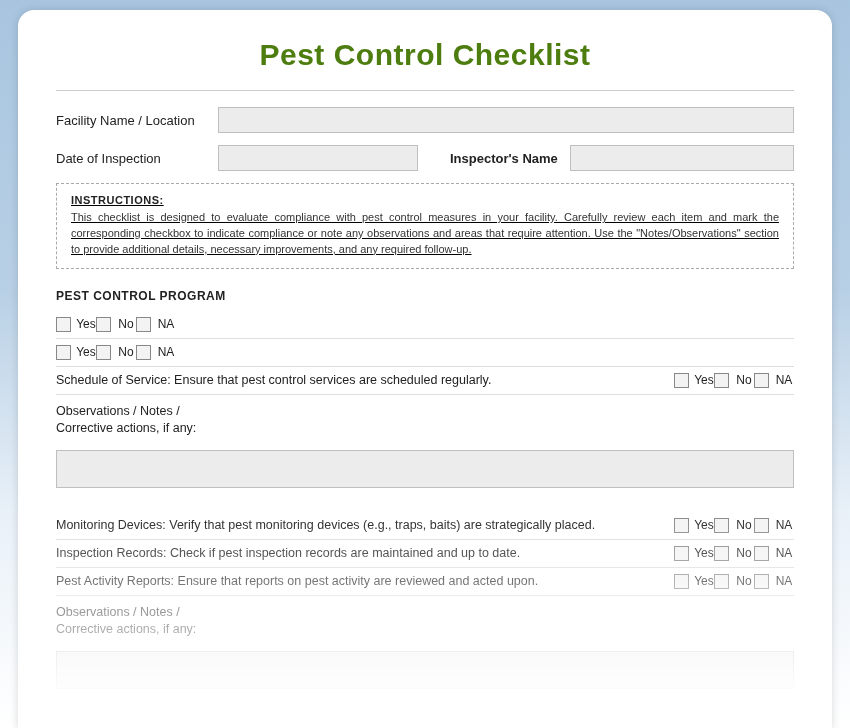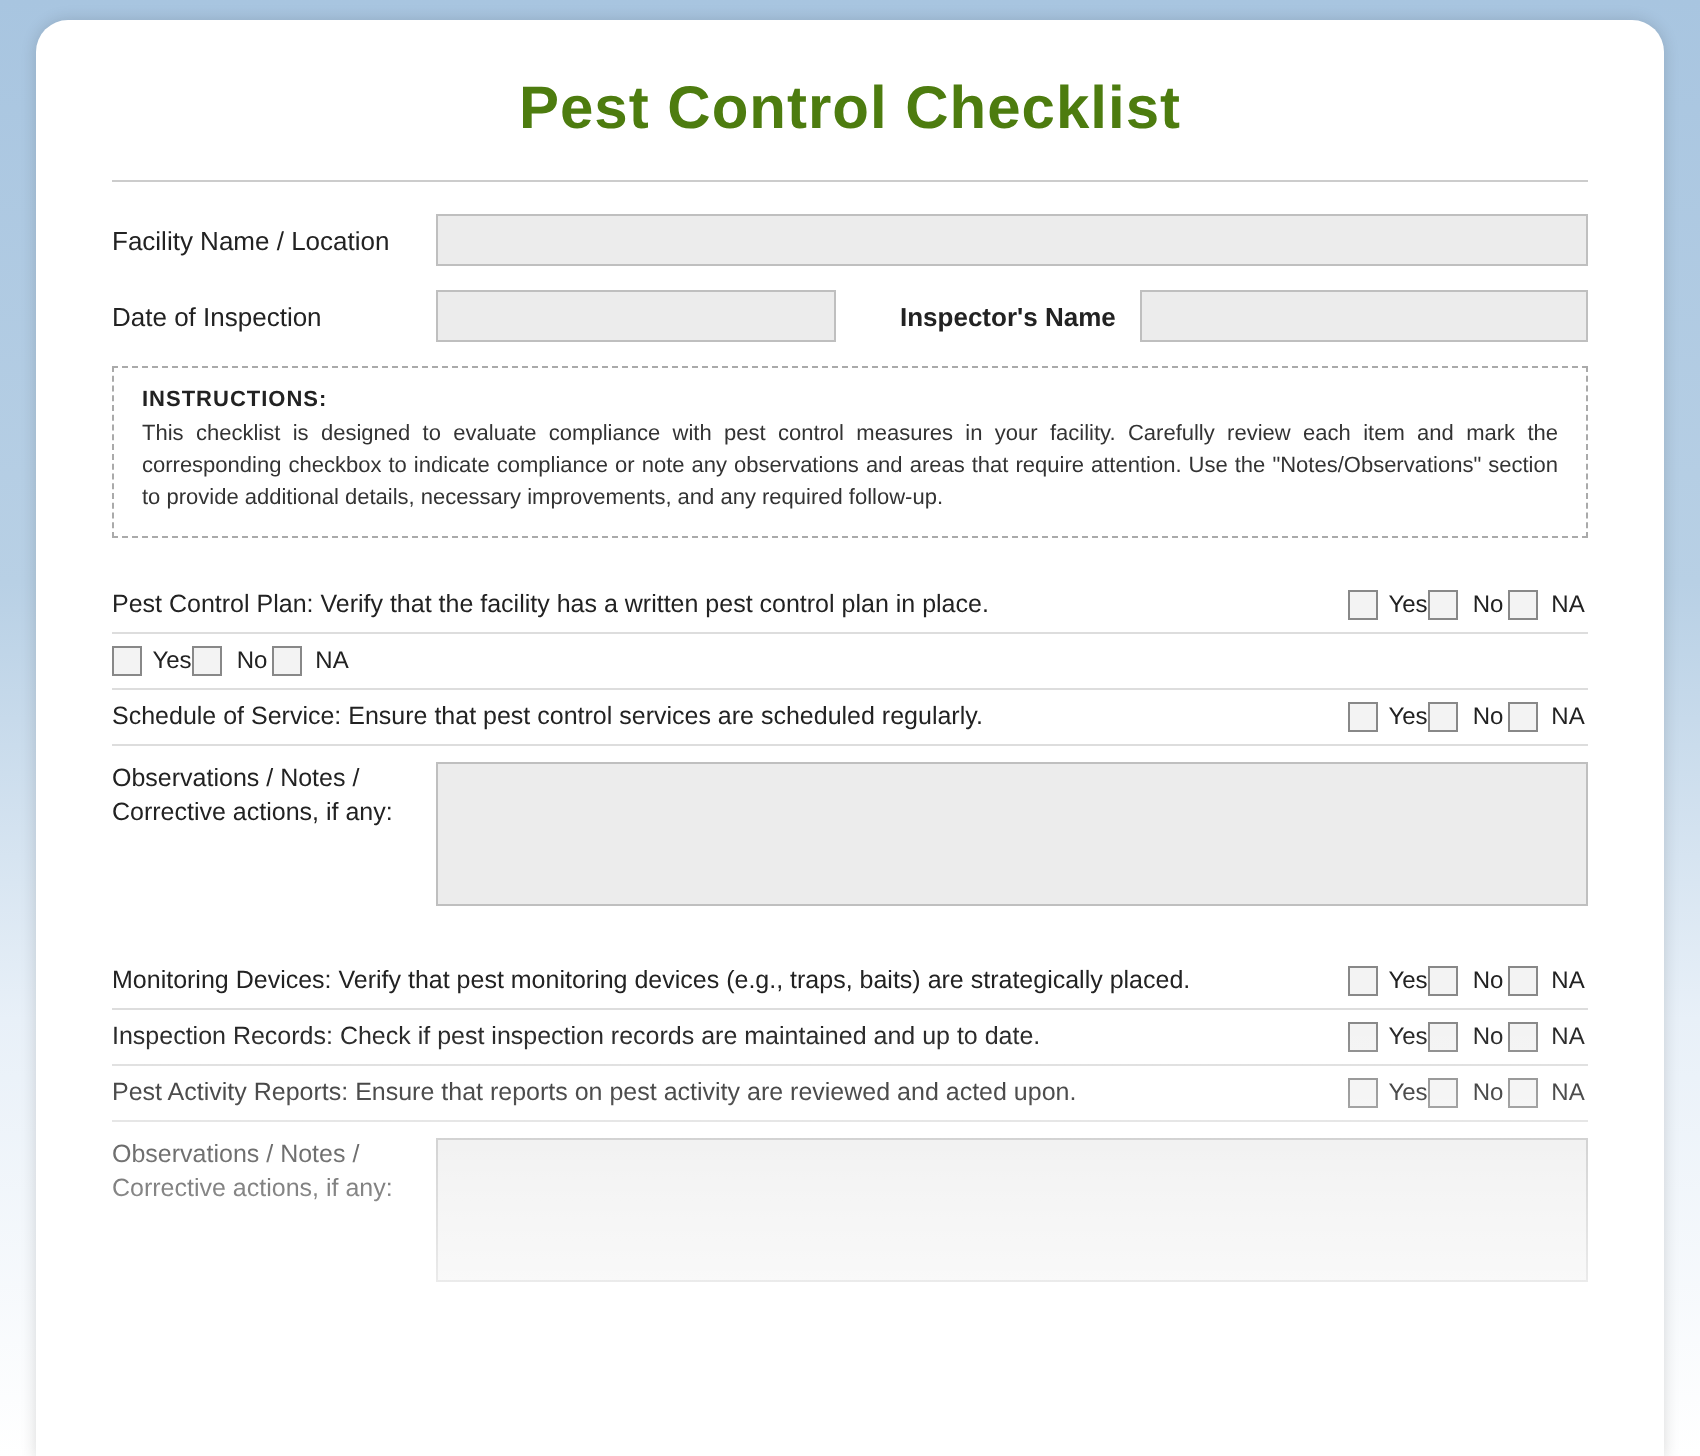--- a/index.html
+++ b/index.html
@@ -55,20 +55,21 @@
     border: 1px solid #bfbfbf;
     padding: 2px 6px;
     font-size: 13px;
   }
   .text-input.medium { flex: 0 0 200px; }
   .instructions-box {
     border: 1px dashed #aaa;
     padding: 10px 14px;
     margin-top: 10px;
     margin-bottom: 20px;
+    text-decoration: underline;
   }
   .instructions-title {
     font-size: 11px;
     font-weight: bold;
     letter-spacing: 0.5px;
     color: #222;
     margin-bottom: 4px;
   }
   .instructions-text {
     font-size: 11px;
@@ -116,20 +117,21 @@
   .opt-label {
     font-size: 12px;
     color: #222;
     min-width: 20px;
   }
   .notes-row {
     display: flex;
     gap: 12px;
     margin-top: 8px;
     margin-bottom: 24px;
+    flex-direction: column;
   }
   .notes-label {
     font-size: 12.5px;
     color: #222;
     width: 150px;
     line-height: 1.4;
   }
   .notes-area {
     flex: 1;
     height: 72px;
@@ -166,23 +168,23 @@
     <input type="text" class="text-input medium" style="">
     <label class="field-label short" style="min-width:auto; margin-left:20px;font-weight:bold;">Inspector's Name</label>
     <input type="text" class="text-input" style="">
   </div>
 
   <div class="instructions-box">
     <div class="instructions-title">INSTRUCTIONS:</div>
     <div class="instructions-text">This checklist is designed to evaluate compliance with pest control measures in your facility. Carefully review each item and mark the corresponding checkbox to indicate compliance or note any observations and areas that require attention. Use the "Notes/Observations" section to provide additional details, necessary improvements, and any required follow-up.</div>
   </div>
 
-
-  <div class="check-row">
-    <div class="check-text">Pest Control Plan: Verify that the facility has a written pest control plan in place.</div>
+  <div class="section-header">PEST CONTROL PROGRAM</div>
+
+  <div class="check-row">
     <div class="check-options">
       <div class="opt">
           <span class="checkbox"></span>
           <span class="opt-label">Yes</span>
         </div>
       <div class="opt">
           <span class="checkbox"></span>
           <span class="opt-label">No</span>
         </div>
       <div class="opt">

